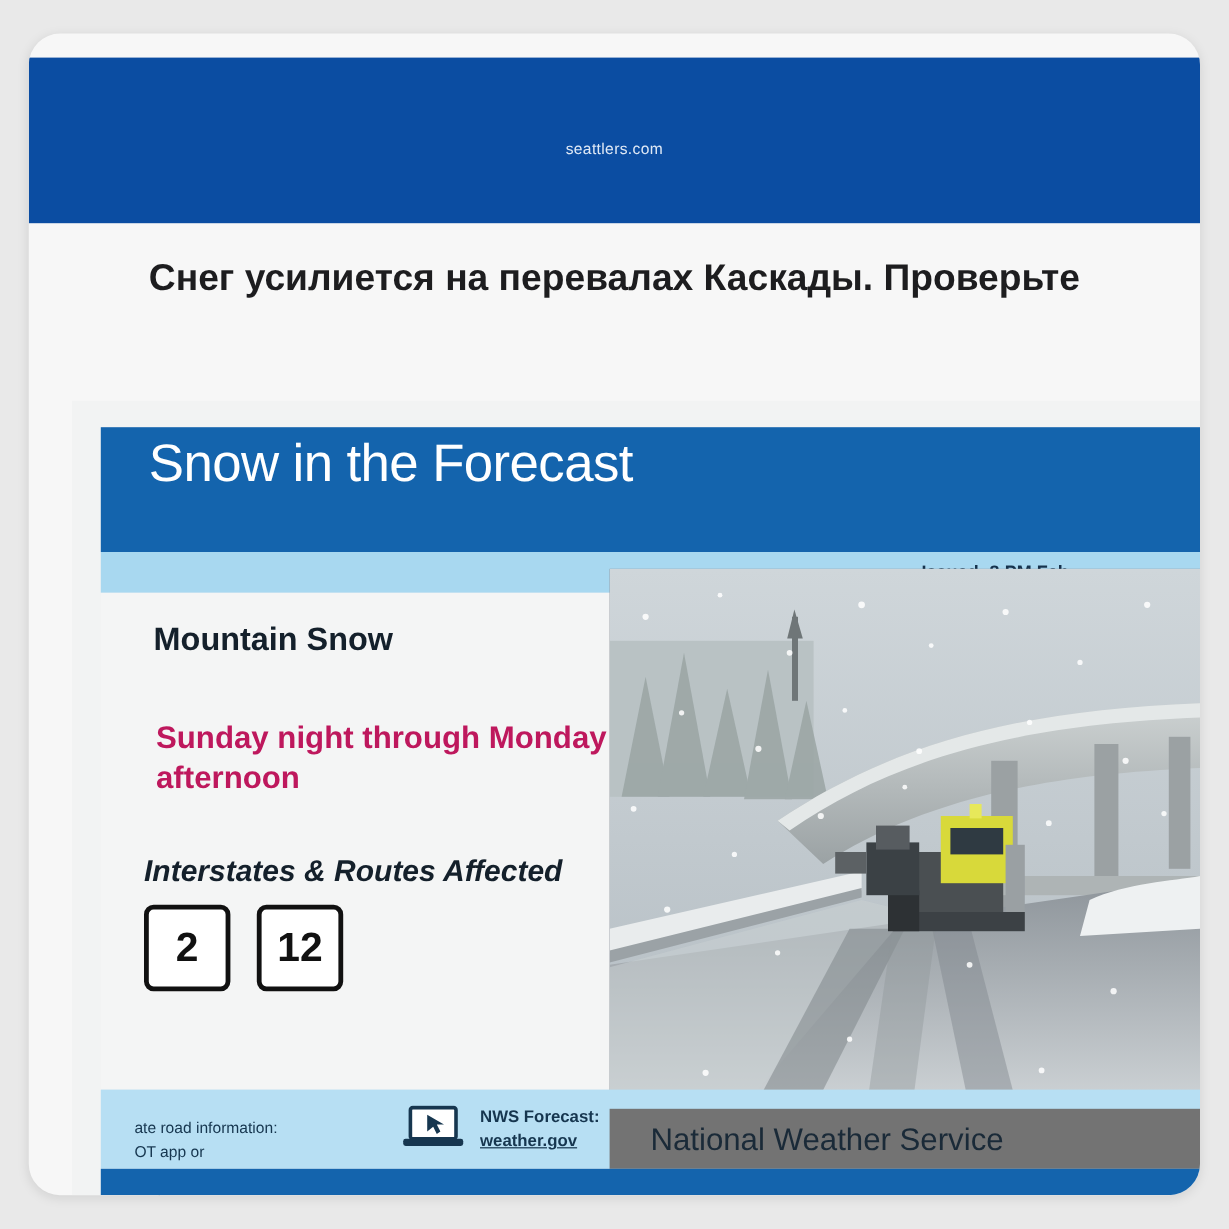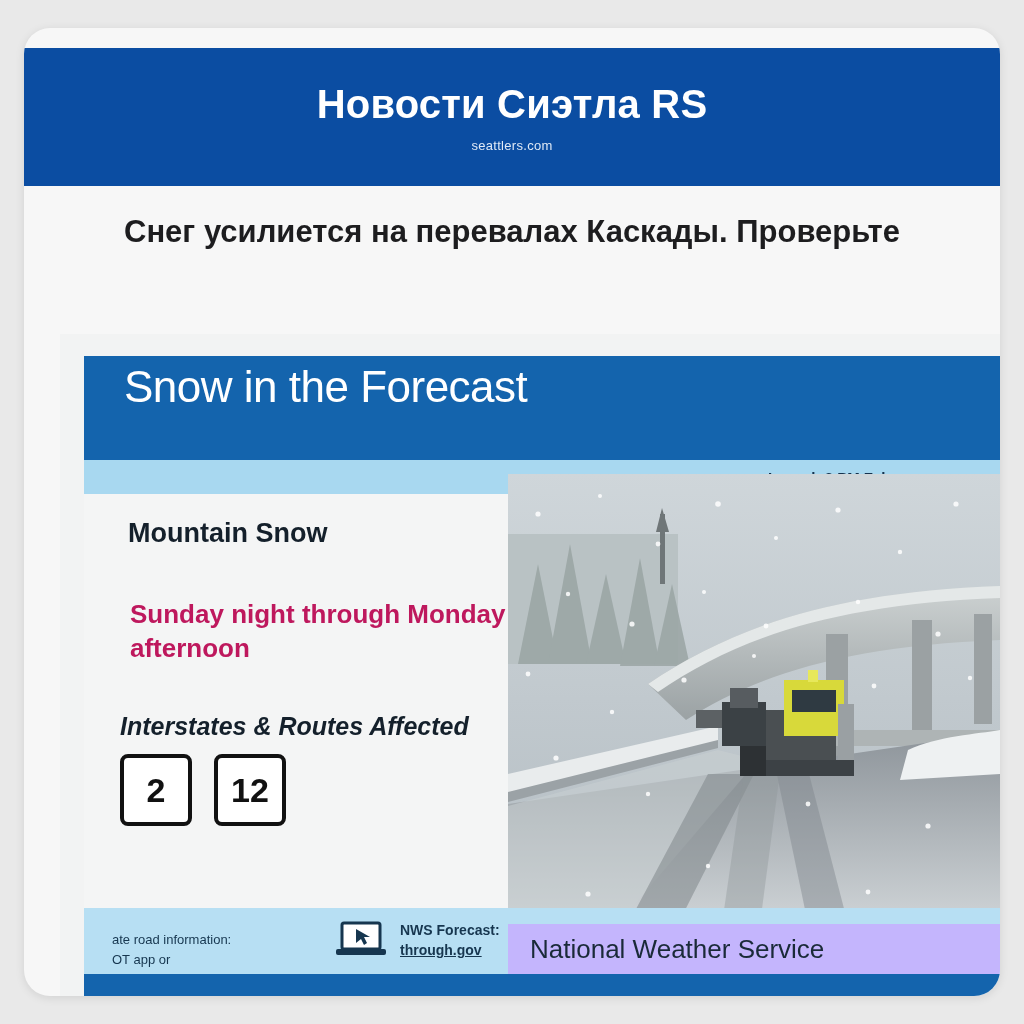--- a/index.html
+++ b/index.html
@@ -272,47 +272,46 @@
     font-weight: bold;
     line-height: 1.45;
   }
   .g-foot-mid-text u { text-decoration: underline; }
   .nws-band {
     position: absolute;
     left: 448px;
     top: 590px;
     width: 492px;
     height: 50px;
-    background: #c4b5fd;
+    background: #737373;
     color: #1a2a38;
     font-size: 26px;
     display: flex;
     align-items: center;
-    padding-left: 22px;
+    padding-left: 34px;
     box-sizing: border-box;
     white-space: nowrap;
     overflow: hidden;
   }
   .g-bottom-strip {
     position: absolute;
     left: 24px;
     top: 640px;
     width: 916px;
     height: 22px;
     background: #1464ad;
   }
 </style>
 </head>
 <body>
 
 <div class="page">
   <div class="card">
 
     <div class="header">
-      <div class="header-title">Новости Сиэтла RS</div>
       <div class="header-sub">seattlers.com</div>
     </div>
 
     <div class="headline">Снег усилиется на перевалах Каскады. Проверьте</div>
 
     <div class="graphic">
 
       <div class="g-top">
         <div class="g-top-title">Snow in the Forecast</div>
       </div>
@@ -445,21 +444,21 @@
           <div><u>om/passes</u></div>
         </div>
         <div class="g-foot-mid">
           <svg class="laptop" viewBox="0 0 54 38">
             <rect x="8" y="2" width="38" height="26" rx="2" fill="#ffffff" stroke="#16364f" stroke-width="3"></rect>
             <polygon points="22,8 22,22 27,18 30,24 33,22 30,16 36,16" fill="#16364f"></polygon>
             <rect x="2" y="28" width="50" height="6" rx="2" fill="#16364f"></rect>
           </svg>
           <div class="g-foot-mid-text">
             <div>NWS Forecast:</div>
-            <div><u>through.gov</u></div>
+            <div><u>weather.gov</u></div>
           </div>
         </div>
       </div>
 
       <div class="nws-band">National Weather Service</div>
       <div class="g-bottom-strip"></div>
     </div>
 
   </div>
 </div>

